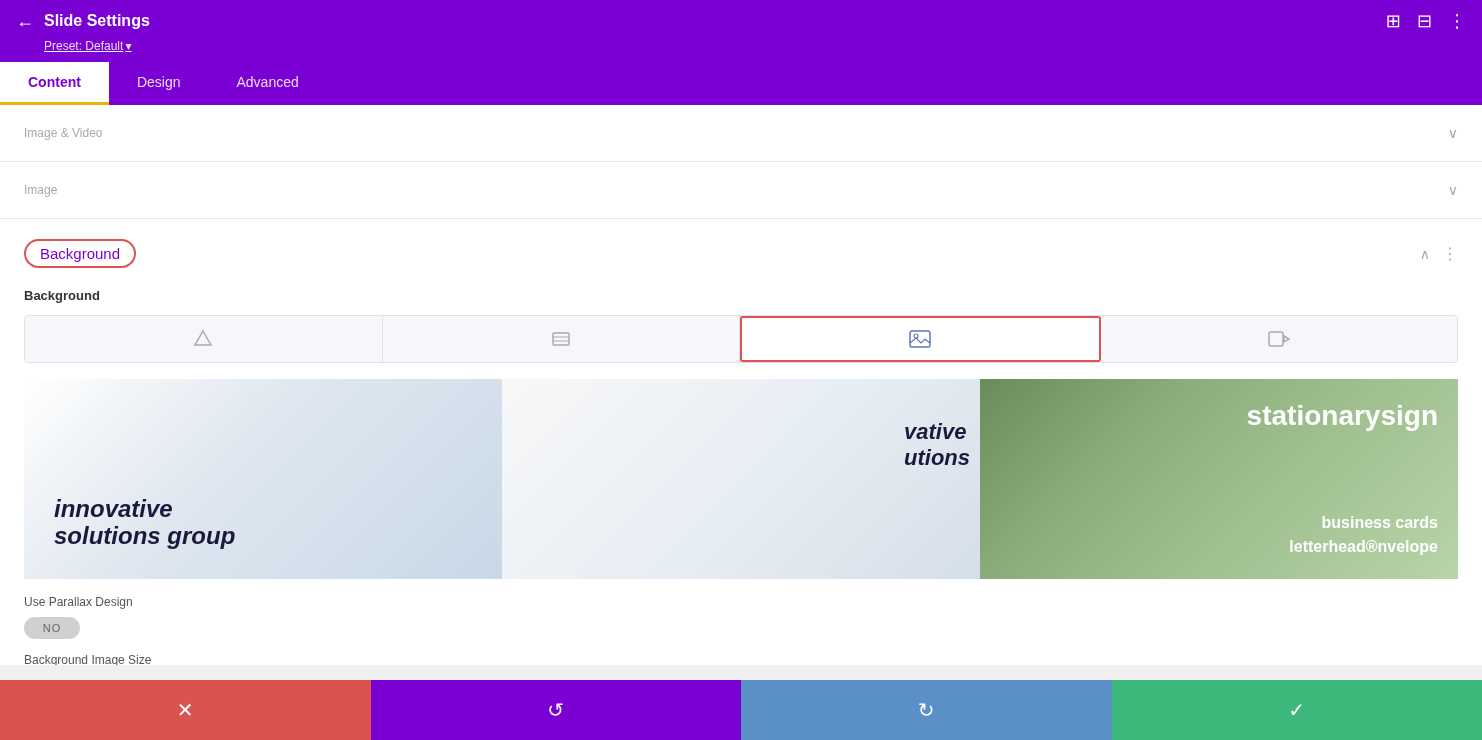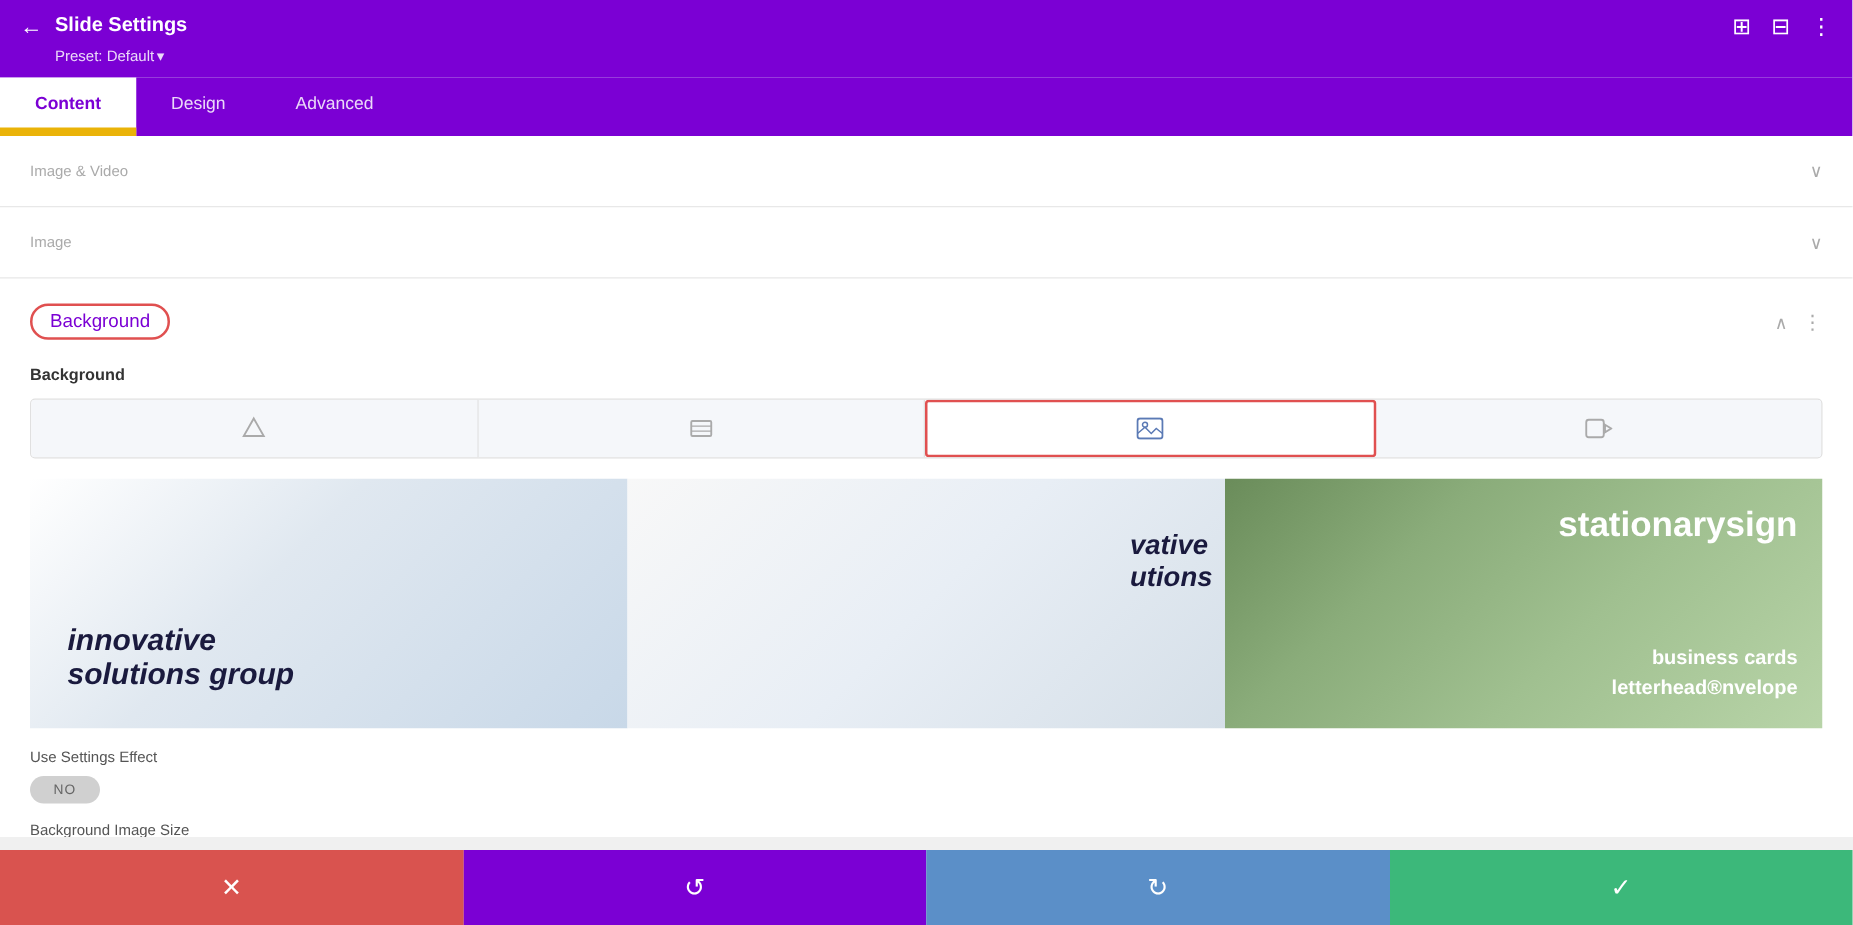--- a/index.html
+++ b/index.html
@@ -35,20 +35,21 @@
     .header-icons {
       display: flex;
       align-items: center;
       gap: 16px;
       color: white;
       font-size: 18px;
     }
     .header-icons span { cursor: pointer; }
     .preset-row {
       padding: 0 16px 8px 42px;
+      text-decoration: underline;
     }
     .preset-text {
       color: rgba(255,255,255,0.85);
       font-size: 12px;
       cursor: pointer;
     }
     .preset-text span { margin-left: 2px; }
 
     
     .tabs {
@@ -62,21 +63,21 @@
       font-size: 14px;
       font-weight: 400;
       cursor: pointer;
       border-bottom: 3px solid transparent;
       text-transform: capitalize;
     }
     .tab.active {
       background: white;
       color: #7b00d4;
       font-weight: 700;
-      border-bottom: 7px solid #eab308;
+      border-bottom: 3px solid #eab308;
     }
 
     
     .main {
       background: white;
       height: calc(740px - 120px - 60px);
       overflow-y: auto;
       position: relative;
     }
 
@@ -389,21 +390,21 @@
         </div>
       </div>
 
       <div class="image-row">
         <div class="image-slide img-1"></div>
         <div class="image-slide img-2"></div>
         <div class="image-slide img-3"></div>
       </div>
 
       <div class="parallax-row">
-        <div class="parallax-label">Use Settings Effect</div>
+        <div class="parallax-label">Use Parallax Design</div>
         <div class="toggle-no">NO</div>
       </div>
 
       <div class="bg-image-size-label">Background Image Size</div>
     </div>
   </div>
 
 </div>
 
 <div class="bottom-bar">

